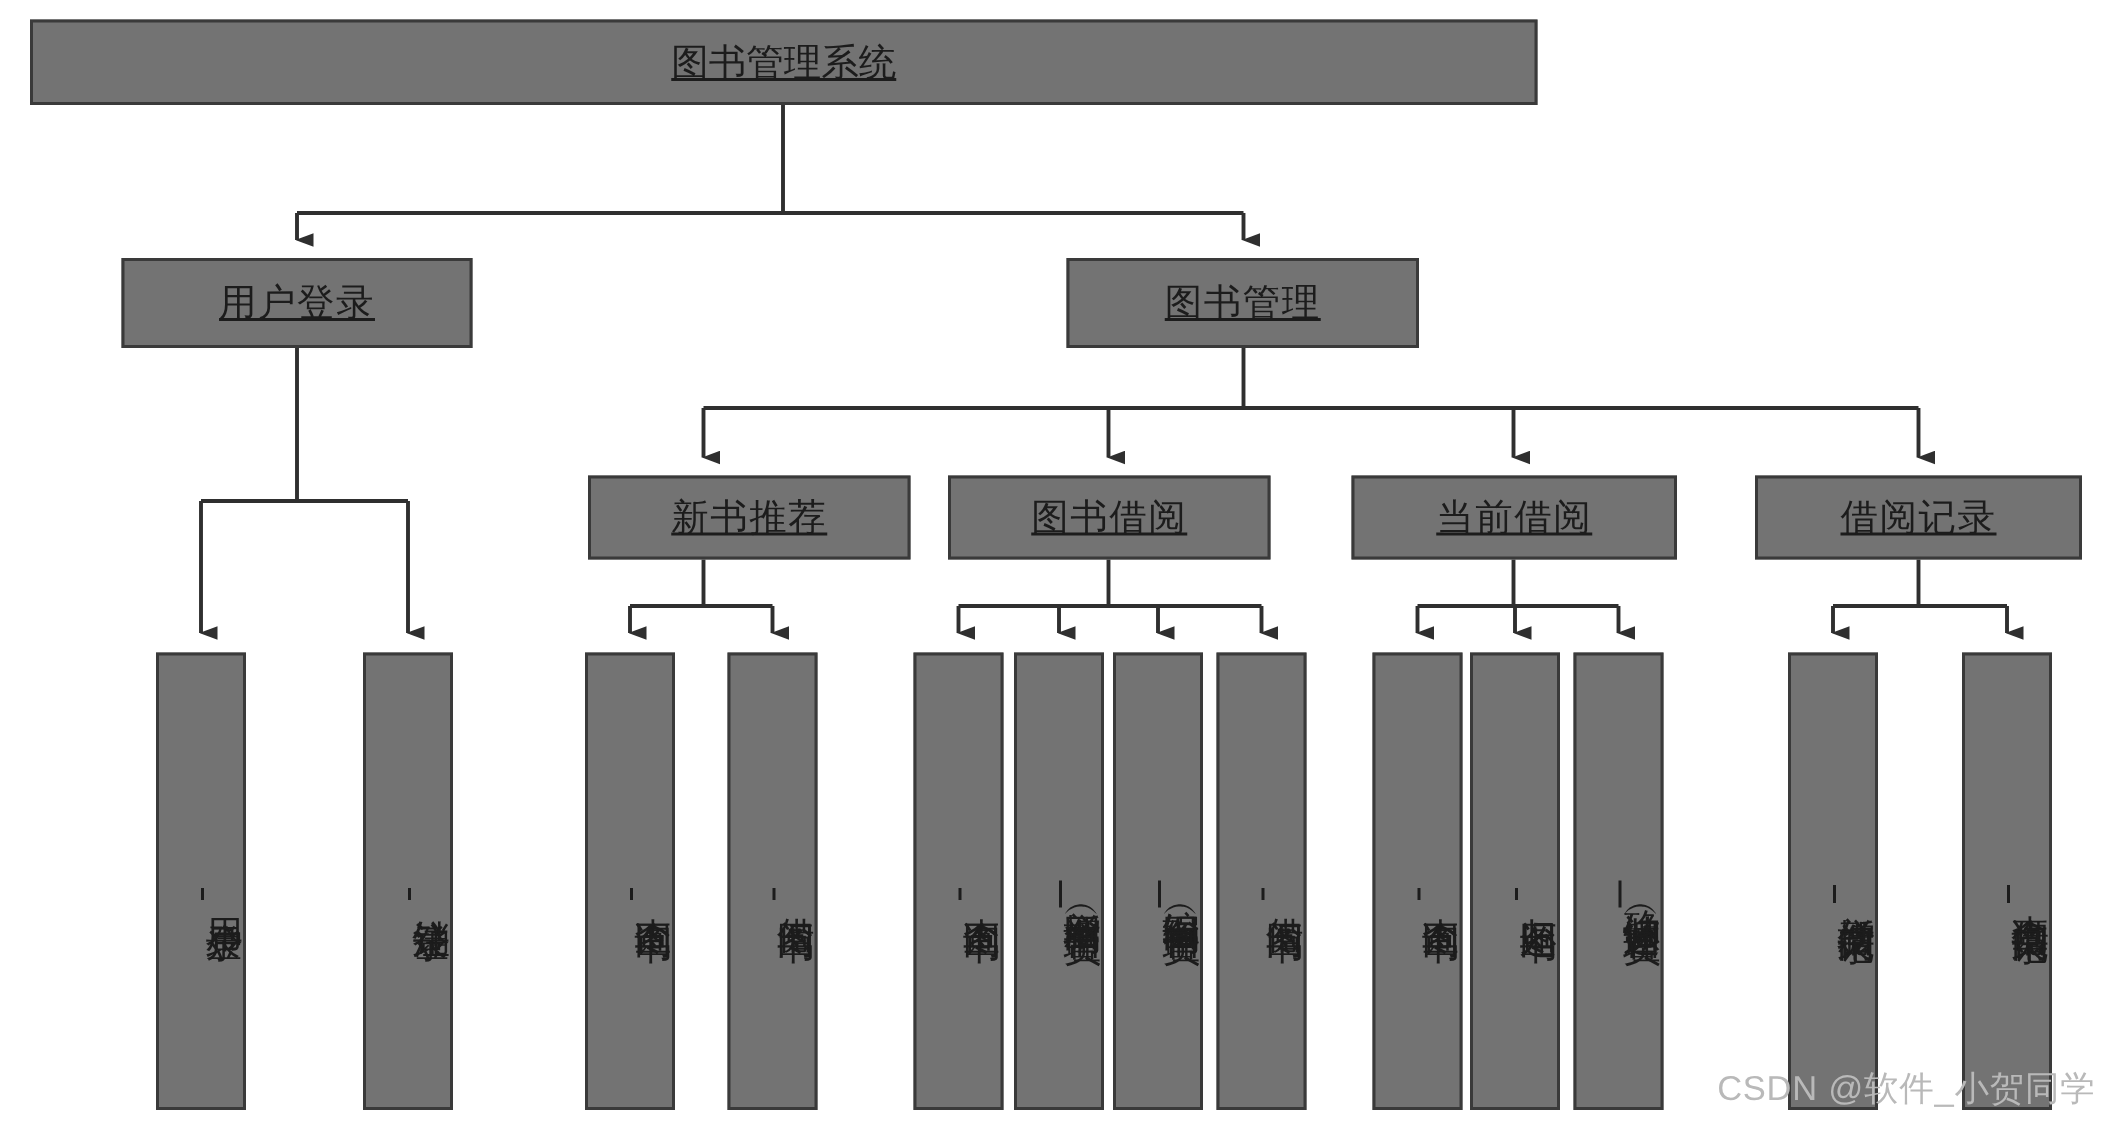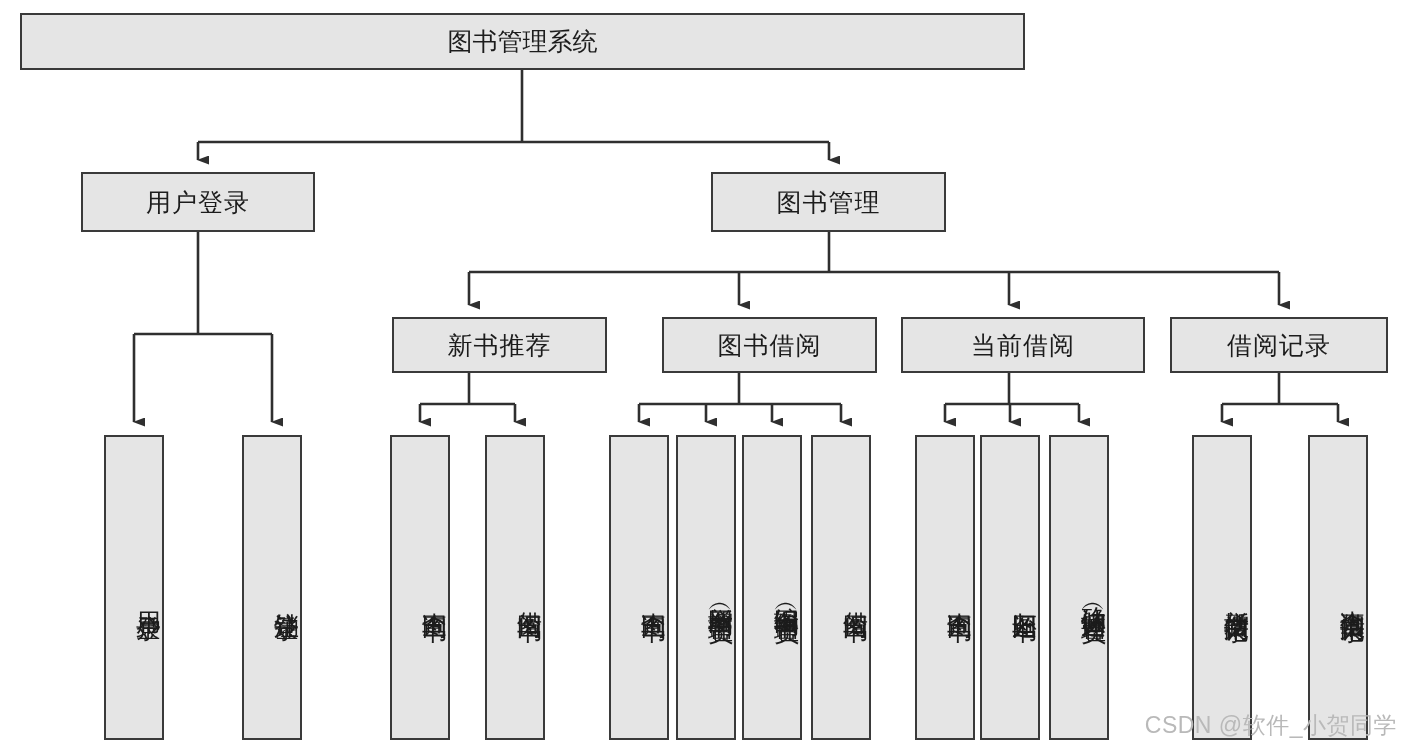--- a/index.html
+++ b/index.html
@@ -22,27 +22,28 @@
     position: absolute;
     left: 0;
     top: 0;
     width: 1405px;
     height: 747px;
     pointer-events: none;
   }
   .node {
     position: absolute;
     box-sizing: border-box;
-    background: #e5e5e5;
+    background: #737373;
     border: 2.5px solid #3a3a3a;
     display: flex;
     align-items: center;
     justify-content: center;
     text-align: center;
     color: #1c1c1c;
+    text-decoration: underline;
   }
   .node.horiz {
     font-size: 25px;
     letter-spacing: 1px;
     line-height: 1.2;
   }
   .node.root {
     font-size: 25px;
   }
   .node.vert {
@@ -133,24 +134,24 @@
   <div class="node horiz" style="left:81px; top:172px; width:234px; height:60px;">
     <span>用户登录</span>
   </div>
   <div class="node horiz" style="left:711px; top:172px; width:235px; height:60px;">
     <span>图书管理</span>
   </div>
 
   <div class="node horiz" style="left:362px; top:317px; width:215px; height:56px;margin-left:30px;">
     <span>新书推荐</span>
   </div>
-  <div class="node horiz" style="left:632px; top:317px; width:215px; height:56px;margin-left:30px;">
+  <div class="node horiz" style="left:632px; top:317px; width:215px; height:56px;">
     <span>图书借阅</span>
   </div>
-  <div class="node horiz" style="left:901px; top:317px; width:244px; height:56px;">
+  <div class="node horiz" style="left:901px; top:317px; width:217px; height:56px;">
     <span>当前借阅</span>
   </div>
   <div class="node horiz" style="left:1170px; top:317px; width:218px; height:56px;">
     <span>借阅记录</span>
   </div>
 
   <div class="node vert" style="left:104px; top:435px; width:60px; height:305px;">
     <span class="vtext">用户登录</span>
   </div>
   <div class="node vert" style="left:242px; top:435px; width:60px; height:305px;">

